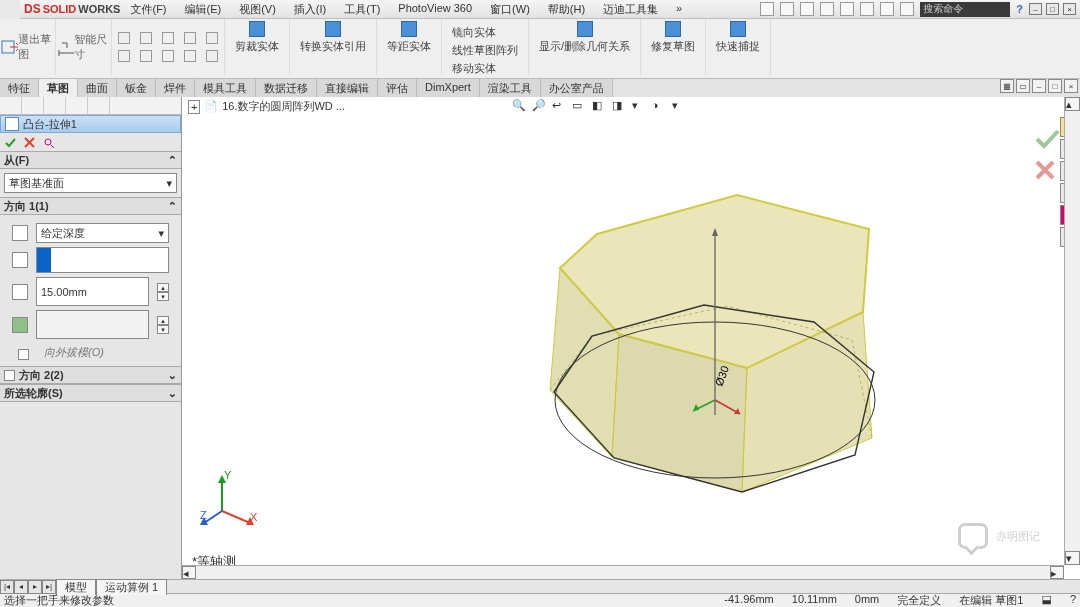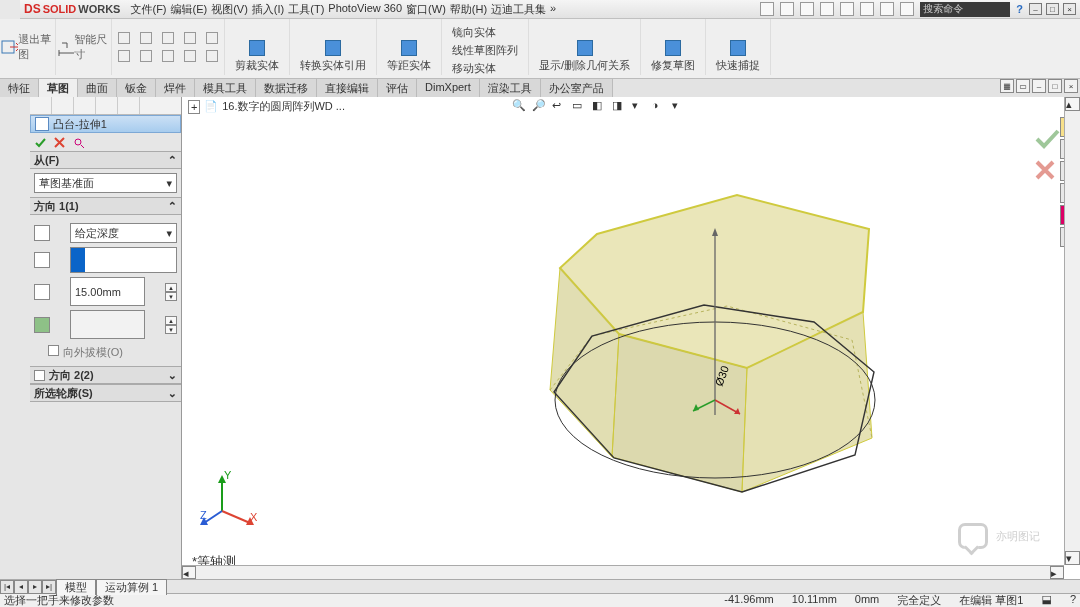--- a/index.html
+++ b/index.html
@@ -3,66 +3,66 @@
 <meta charset="utf-8">
 <style>
 *{box-sizing:border-box;margin:0;padding:0;font-family:"Microsoft YaHei","SimSun",Tahoma,sans-serif;font-size:11px;}
 body{width:1080px;height:607px;overflow:hidden;background:#e8e8e8;color:#333;}
 
 .titlebar{height:19px;background:linear-gradient(#f5f5f5,#e2e2e2);display:flex;align-items:center;padding:0 4px;border-bottom:1px solid #c0c0c0;margin-left:20px;}
 .sw-logo{display:flex;align-items:center;gap:2px;font-weight:bold;}
 .sw-logo .ds{color:#d62a27;font-weight:bold;font-size:12px;}
 .sw-logo .solid{color:#d62a27;}
 .sw-logo .works{color:#444;}
-.menu{display:flex;gap:4px;margin-left:10px;}
+.menu{display:flex;gap:18px;margin-left:10px;}
 .menu span{cursor:default;}
 .title-right{margin-left:auto;display:flex;align-items:center;gap:6px;}
 .tool-ico{width:14px;height:14px;border:1px solid #999;background:#f8f8f8;}
 .search-box{width:90px;height:15px;background:#3a3a3a;color:#ccc;padding:0 3px;font-size:10px;overflow:hidden;}
 .winctl{display:flex;gap:4px;}
 .winctl div{width:13px;height:12px;border:1px solid #777;background:#e8e8e8;font-size:8px;display:flex;align-items:center;justify-content:center;}
 
 .ribbon{height:60px;background:#efefef;border-bottom:1px solid #bbb;display:flex;align-items:flex-start;}
 .rb-big{width:56px;height:56px;display:flex;flex-direction:row;align-items:center;justify-content:center;font-size:10px;color:#666;border-right:1px solid #ddd;}
 .rb-icons{display:flex;flex-direction:column;justify-content:center;gap:6px;height:56px;padding:4px 6px;border-right:1px solid #ddd;}
 .rb-icons .row{display:flex;gap:10px;}
 .ri{width:12px;height:12px;border:1px solid #999;}
-.rb-group{display:flex;flex-direction:column;align-items:center;justify-content:flex-end;height:56px;padding:2px 10px;border-right:1px solid #ddd;font-size:10px;color:#444;}
+.rb-group{display:flex;flex-direction:column;align-items:center;justify-content:flex-start;height:56px;padding:2px 10px;border-right:1px solid #ddd;font-size:10px;color:#444;}
 .rb-group .gi{width:16px;height:16px;background:#4a90d9;margin-bottom:2px;border:1px solid #2c6aa0;}
 .rb-group .list{display:flex;flex-direction:column;gap:3px;font-size:10px;}
 .rb-group.list-group{flex-direction:row;align-items:flex-start;gap:6px;padding-top:6px;}
 
 .rtabs{height:18px;display:flex;background:#e3e3e3;}
 .rtab{padding:2px 8px;border-right:1px solid #bbb;background:#d8d8d8;color:#333;}
 .rtab.active{background:#efefef;font-weight:bold;}
 .rtabs .spacer{flex:1}
 .rtabs .wbtns{display:flex;gap:2px;padding-right:2px;}
 .rtabs .wbtns div{width:14px;height:14px;border:1px solid #888;background:#f2f2f2;font-size:8px;display:flex;align-items:center;justify-content:center;}
 
 .main{display:flex;height:482px;}
-.panel{width:182px;background:#e6e6e6;border-right:1px solid #999;display:flex;flex-direction:column;padding-left:30px;}
+.panel{width:182px;background:#e6e6e6;border-right:1px solid #999;display:flex;flex-direction:column;}
 .ptabs{height:18px;display:flex;border-bottom:1px solid #bbb;background:#f2f2f2;}
 .ptabs div{width:22px;border-right:1px solid #ccc;}
 .ok-row{height:18px;display:flex;align-items:center;gap:6px;padding:0 4px;}
 .ok-row svg{width:13px;height:13px;}
 .phead{height:18px;background:linear-gradient(#cbe0f5,#a7ccee);display:flex;align-items:center;padding:0 4px;border:1px solid #7da8d5;}
 .phead .icon{width:14px;height:14px;background:#fff;border:1px solid #5a8ac2;margin-right:4px;}
 .sect{height:18px;background:#dedede;border-top:1px solid #aaa;border-bottom:1px solid #aaa;display:flex;align-items:center;padding:0 4px;font-weight:bold;}
 .sect .chev{margin-left:auto;}
 .body{padding:4px;background:#e6e6e6;}
 .sel{height:20px;width:100%;background:#fff;border:1px solid #888;display:flex;align-items:center;padding:0 4px;}
 .sel .caret{margin-left:auto;}
-.field-row{display:flex;align-items:center;gap:20px;margin:4px 0;}
+.field-row{display:flex;align-items:center;gap:8px;margin:4px 8px;}
 .field-row .fi{width:16px;height:16px;border:1px solid #888;background:#fff;}
 .spinner{display:flex;flex-direction:column;}
 .spinner div{width:12px;height:9px;border:1px solid #888;font-size:7px;text-align:center;line-height:7px;background:#f8f8f8;}
 .blue-box{flex:1;height:26px;background:#fff;border:1px solid #888;display:flex;}
 .blue-box .sel-patch{width:14px;background:#0a64c8;}
 .num-in{flex:1;height:29px;background:#fff;border:1px solid #888;padding:0 4px;display:flex;align-items:center;}
-.chk{display:flex;align-items:flex-start;gap:4px;margin:6px 0 2px 14px;color:#777;}
+.chk{display:flex;align-items:flex-end;gap:15px;margin:6px 0 2px 14px;color:#777;font-style:italic;}
 .chk .box{width:11px;height:11px;border:1px solid #888;background:#fff;}
 .splitter-tab{width:10px;height:26px;border:1px solid #888;background:#efefef;position:absolute;left:182px;top:325px;border-radius:0 3px 3px 0;display:flex;flex-direction:column;justify-content:center;align-items:center;gap:2px;}
 .splitter-tab span{width:4px;height:1px;background:#555;}
 
 .vp{flex:1;background:#fff;position:relative;overflow:hidden;}
 .vp-header{position:absolute;top:2px;left:6px;display:flex;align-items:center;gap:4px;font-size:11px;}
 .vp-header .plus{border:1px solid #888;padding:0 2px;}
 .vp-tools{position:absolute;top:2px;left:330px;display:flex;gap:6px;}
 .vp-tools .t{width:14px;height:14px;}
 .ok-cancel{position:absolute;right:20px;top:30px;display:flex;flex-direction:column;gap:10px;}

